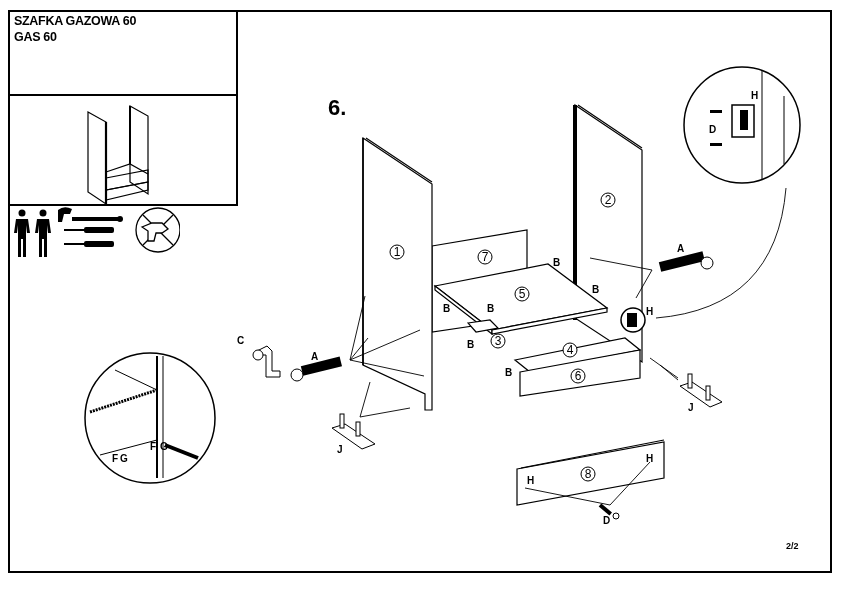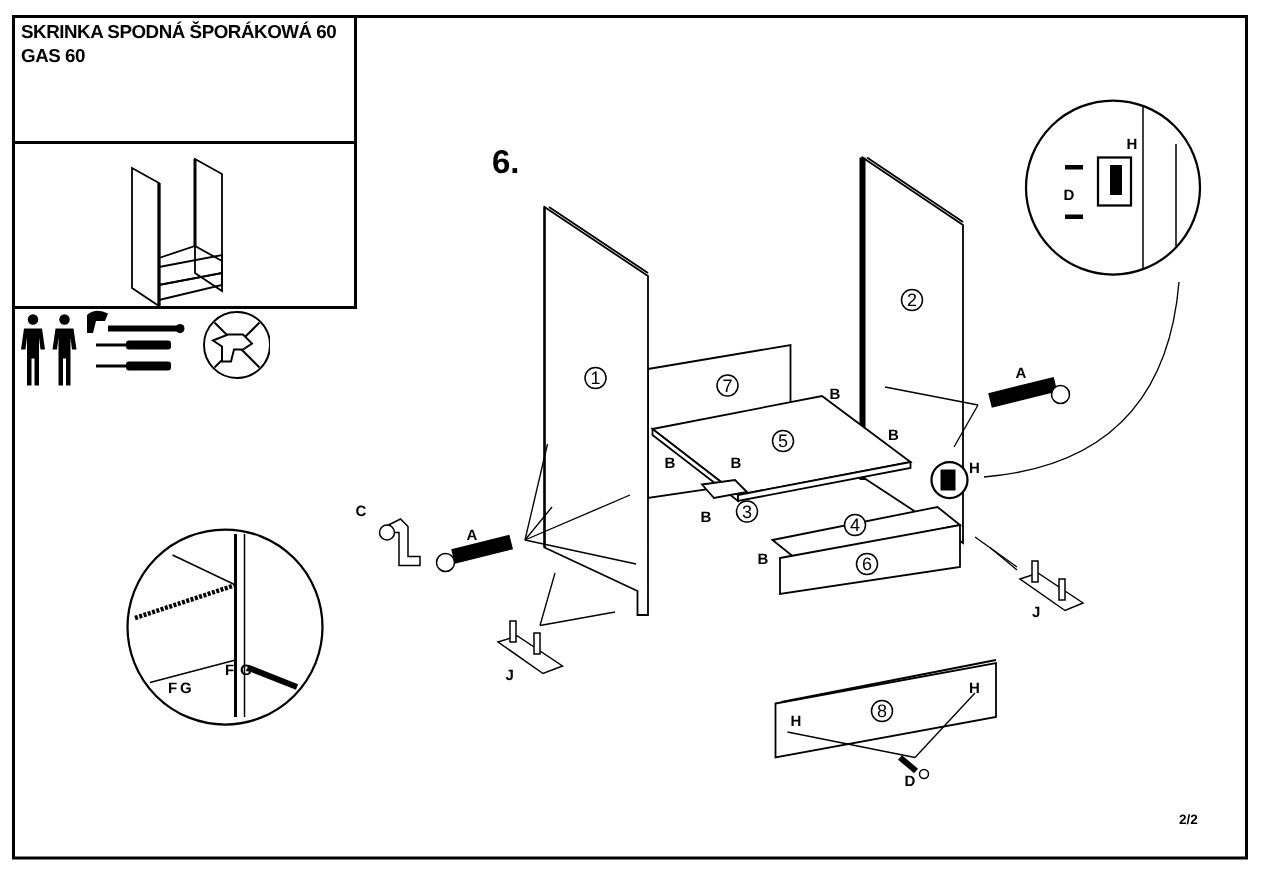--- a/index.html
+++ b/index.html
@@ -15,21 +15,21 @@
   .lbl{font-size:10px;font-weight:bold;fill:#000;}
   .num{font-size:12px;fill:#000;}
 </style>
 </head>
 <body>
 
 <div id="sheet">
   <div class="frame"></div>
 
   <div class="title-box">
-    <div class="title-line">SKRINKA SPODNÁ ŠPORÁKOWÁ 60</div>
+    <div class="title-line">SZAFKA GAZOWA  60</div>
     <div class="title-line">GAS 60</div>
   </div>
 
   <div class="preview-box">
     <svg width="230" height="112">
       <g stroke="#000" fill="none" stroke-width="1.2">
         <polygon points="80,18 98,28 98,110 80,98"></polygon>
         <polygon points="122,12 140,22 140,100 122,88"></polygon>
         <line x1="98" y1="28" x2="98" y2="110" stroke-width="2.2"></line>
         <polyline points="98,78 122,70 140,80"></polyline>

